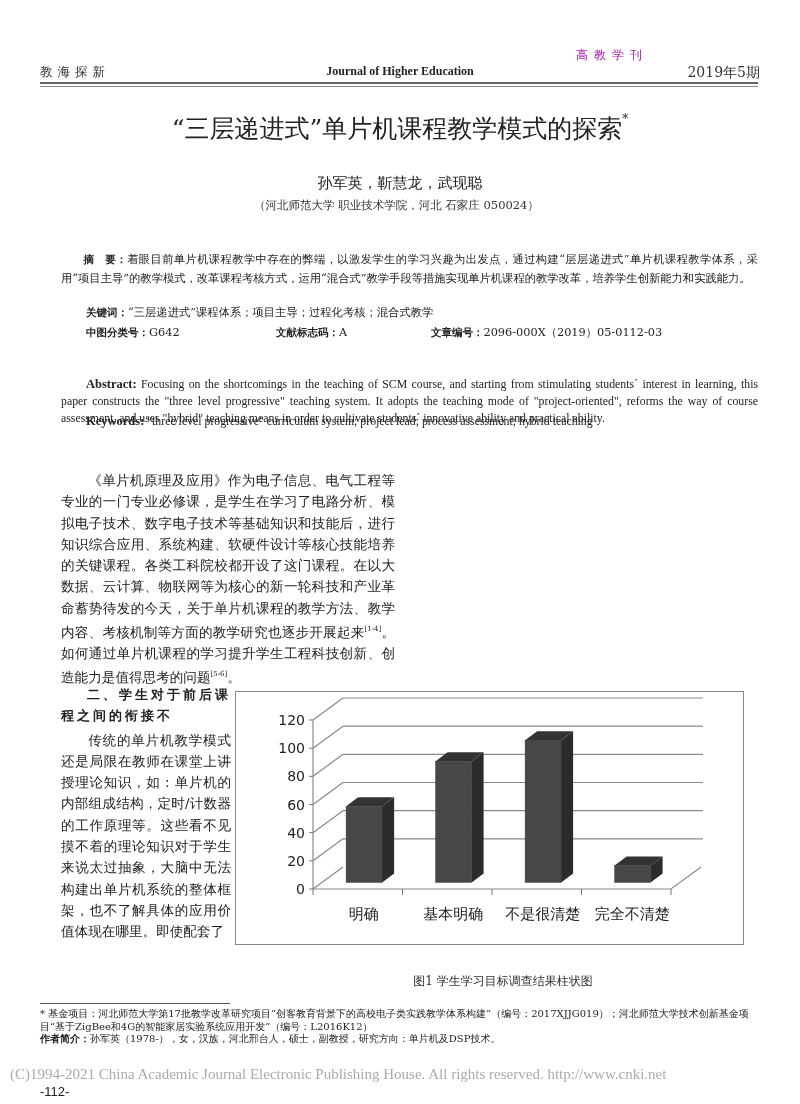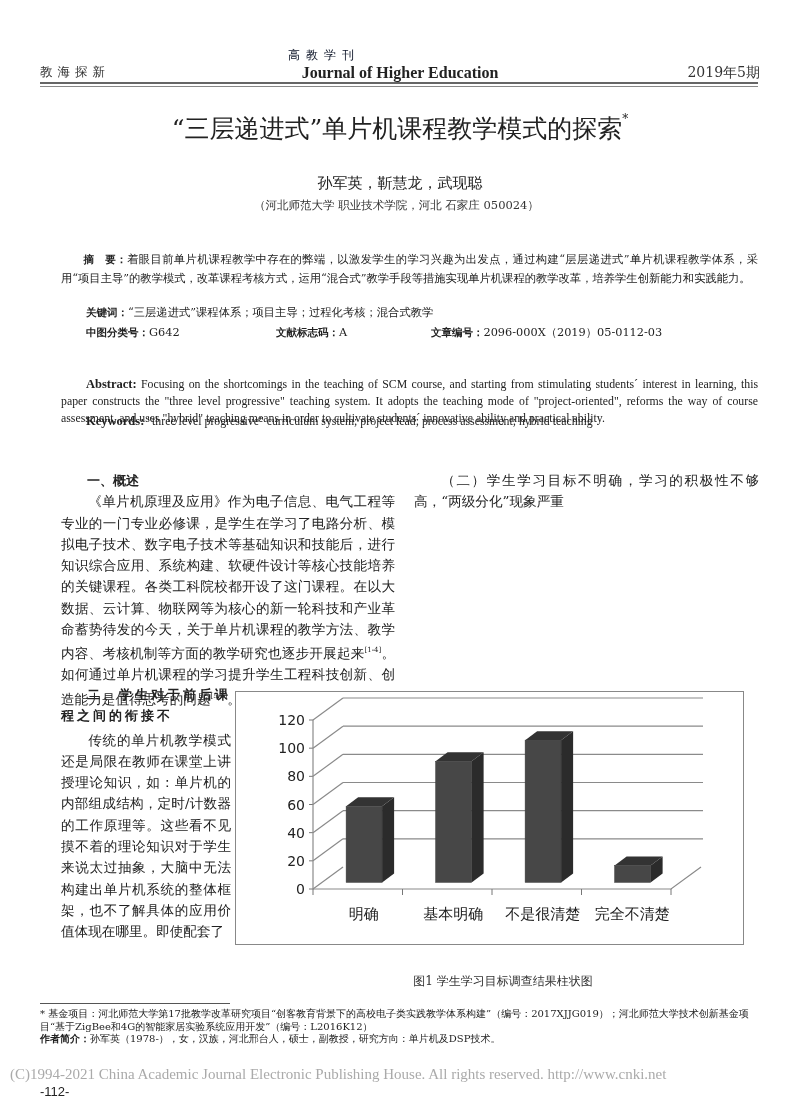--- a/index.html
+++ b/index.html
@@ -1,20 +1,20 @@
 <!DOCTYPE html>
 <html><head>
 <meta charset="utf-8">
 <style>
   html,body{margin:0;padding:0;background:#fff;}
   body{width:800px;height:1104px;position:relative;overflow:hidden;font-family:"DejaVu Serif","Liberation Serif",serif;color:#222;}
   .abs{position:absolute;}
-  .hdr-journal-cn{top:47px;left:0;width:648px;text-align:center;font-size:12px;letter-spacing:6px;color:#0f172a;}
+  .hdr-journal-cn{top:47px;left:0;width:648px;text-align:right;font-size:12px;letter-spacing:6px;color:#a21caf;}
   .hdr-left{top:64px;left:40px;font-size:12.5px;letter-spacing:5px;color:#333;}
-  .hdr-center{top:64px;left:0;width:800px;text-align:center;font-family:"Liberation Serif",serif;font-weight:bold;font-size:16px;color:#222;}
+  .hdr-center{top:64px;left:0;width:800px;text-align:center;font-family:"Liberation Serif",serif;font-weight:bold;font-size:12px;color:#222;}
   .hdr-right{top:64px;right:40px;font-size:14px;color:#333;margin-left:8px;}
   .hdr-rule1{top:82px;left:40px;width:718px;height:0;border-top:2px solid #666;}
   .hdr-rule2{top:86px;left:40px;width:718px;height:0;border-top:1px solid #888;}
   .title{top:112px;left:0;width:800px;text-align:center;font-size:25px;color:#222;}
   .title sup{font-size:12px;vertical-align:top;}
   .authors{top:174px;left:0;width:800px;text-align:center;font-size:15px;color:#222;}
   .affil{top:198px;left:0;width:793px;text-align:center;font-size:11.5px;color:#333;}
   .abstract-cn{top:250px;left:61px;width:697px;font-size:11.3px;line-height:18.5px;color:#222;text-indent:2em;text-align:justify;}
   .kw-cn{top:305px;left:86px;font-size:11.3px;color:#222;}
   .clc{top:325px;left:86px;font-size:11.3px;color:#222;width:670px;}
@@ -54,30 +54,28 @@
 <div class="abs abstract-cn"><span class="b">摘　要：</span><span>着眼目前单片机课程教学中存在的弊端，以激发学生的学习兴趣为出发点，通过构建“层层递进式”单片机课程教学体系，采用“项目主导”的教学模式，改革课程考核方式，运用“混合式”教学手段等措施实现单片机课程的教学改革，培养学生创新能力和实践能力。</span></div>
 <div class="abs kw-cn"><span class="b">关键词：</span><span>“三层递进式”课程体系；项目主导；过程化考核；混合式教学</span></div>
 <div class="abs clc">
   <span style="width:190px"><span class="b">中图分类号：</span><span>G642</span></span><span style="width:155px"><span class="b">文献标志码：</span><span>A</span></span><span><span class="b">文章编号：</span><span>2096-000X（2019）05-0112-03</span></span>
 </div>
 
 <div class="abs abstract-en"><b>Abstract:</b> <span>Focusing on the shortcomings in the teaching of SCM course, and starting from stimulating students´ interest in learning, this paper constructs the "three level progressive" teaching system. It adopts the teaching mode of "project-oriented", reforms the way of course assessment, and uses "hybrid" teaching means in order to cultivate students´ innovative ability and practical ability.</span></div>
 <div class="abs kw-en"><b>Keywords:</b> <span>"three level progressive" curriculum system; project lead; process assessment; hybrid teaching</span></div>
 
 <div class="abs col colL" style="top:470px;">
-  <div class="h1 ind">一、概述</div>
   <div class="ind"><span>《单片机原理及应用》作为电子信息、电气工程等专业的一门专业必修课，是学生在学习了电路分析、模拟电子技术、数字电子技术等基础知识和技能后，进行知识综合应用、系统构建、软硬件设计等核心技能培养的关键课程。各类工科院校都开设了这门课程。在以大数据、云计算、物联网等为核心的新一轮科技和产业革命蓄势待发的今天，关于单片机课程的教学方法、教学内容、考核机制等方面的教学研究也逐步开展起来</span><sup style="font-size:7px">[1-4]</sup><span>。如何通过单片机课程的学习提升学生工程科技创新、创造能力是值得思考的问题</span><sup style="font-size:7px">[5-6]</sup><span>。</span></div>
 </div>
 <div class="abs col narrow" style="top:684px;">
   <div class="h1 ind" style="letter-spacing:3px;">二、学生对于前后课程之间的衔接不</div>
   <div class="ind" style="margin-top:3px;">传统的单片机教学模式还是局限在教师在课堂上讲授理论知识，如：单片机的内部组成结构，定时/计数器的工作原理等。这些看不见摸不着的理论知识对于学生来说太过抽象，大脑中无法构建出单片机系统的整体框架，也不了解具体的应用价值体现在哪里。即使配套了</div>
 </div>
 
 <div class="abs col colR" style="top:470px;">
-  <div class="ind">（二）学生学习目标不明确，学习的积极性不够高，“两级分化”现象严重</div>
 </div>
 
 <div class="abs chart-frame">
   <svg id="chart" width="506" height="251">
       <line x1="77" y1="197" x2="107" y2="175" stroke="#8a8a8a" stroke-width="1.2"></line>
       <line x1="73" y1="197" x2="77" y2="197" stroke="#777" stroke-width="1"></line>
       <text x="69" y="202" text-anchor="end" font-size="14" fill="#222">0</text>
       <line x1="77" y1="168.83333333333334" x2="107" y2="146.83333333333334" stroke="#8a8a8a" stroke-width="1.2"></line>
       <line x1="107" y1="146.83333333333334" x2="467" y2="146.83333333333334" stroke="#8a8a8a" stroke-width="1.2"></line>
       <line x1="73" y1="168.83333333333334" x2="77" y2="168.83333333333334" stroke="#777" stroke-width="1"></line>

